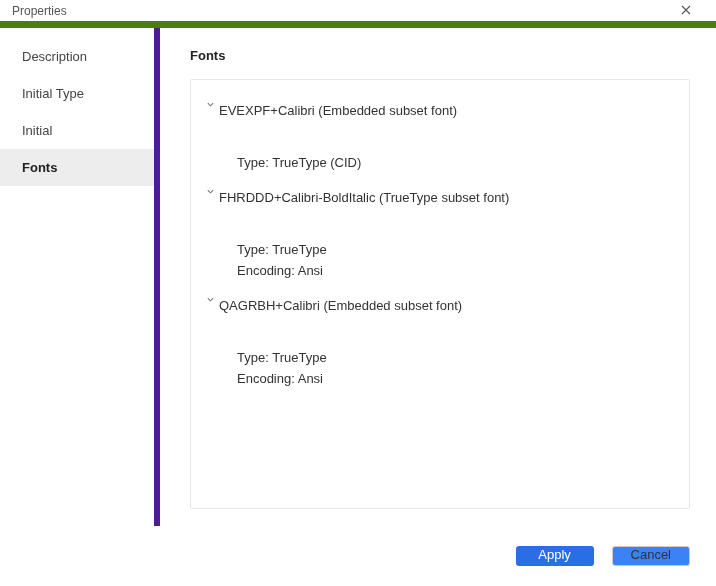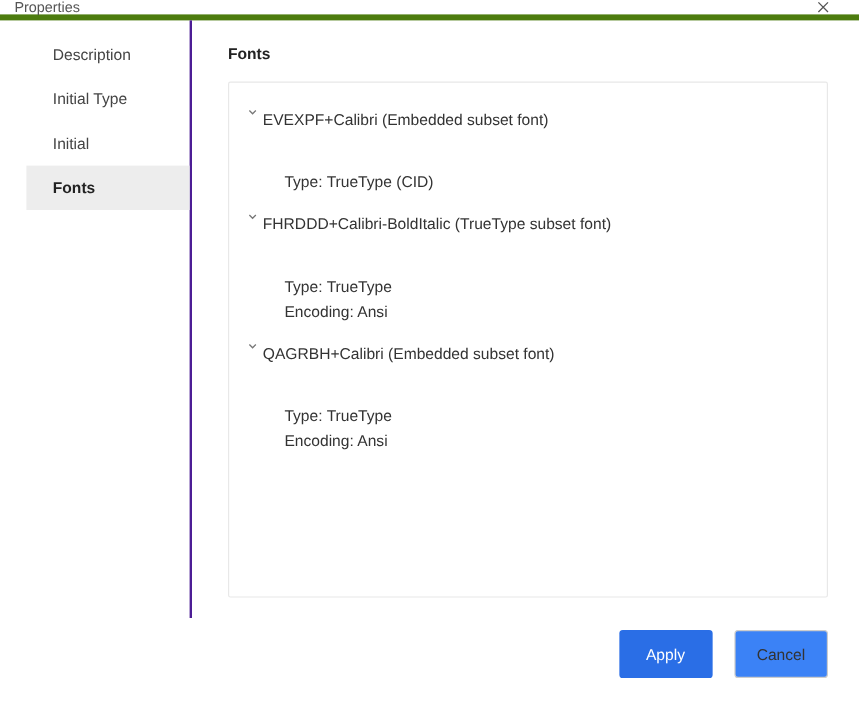--- a/index.html
+++ b/index.html
@@ -6,25 +6,25 @@
   body {
     font-family: "Segoe UI", Arial, sans-serif;
     font-size: 13px;
     color: #333;
     background: #fff;
     width: 716px;
     height: 586px;
     overflow: hidden;
   }
   .title-bar {
-    height: 17px;
+    height: 28px;
     display: flex;
     align-items: center;
     padding: 0 18px 0 12px;
-    border-bottom: 5px solid #4d7c0f;
+    border-bottom: 7px solid #4d7c0f;
   }
   .title-bar .title {
     flex: 1;
     font-size: 12px;
     color: #555;
   }
   .close-btn {
     width: 24px;
     height: 24px;
     display: flex;
@@ -32,23 +32,22 @@
     justify-content: center;
     cursor: pointer;
   }
   .close-btn svg { width: 10px; height: 10px; }
   .main-area {
     display: flex;
     height: 498px;
   }
   .sidebar {
     width: 160px;
-    border-right: 2px solid #4c1d95;
+    border-right: 6px solid #4c1d95;
     padding-top: 10px;
-    padding-left: 22px;
   }
   .sidebar-item {
     padding: 11px 22px;
     font-size: 13px;
     color: #444;
     cursor: pointer;
   }
   .sidebar-item.active {
     background: #ededed;
     font-weight: 600;
@@ -104,27 +103,27 @@
   .footer {
     height: 60px;
     display: flex;
     justify-content: flex-end;
     align-items: center;
     gap: 18px;
     padding: 0 26px;
   }
   .btn {
     min-width: 78px;
-    height: 40px;
+    height: 20px;
     padding: 0 18px;
     border-radius: 3px;
     font-size: 13px;
     cursor: pointer;
     display: flex;
-    align-items: center;
+    align-items: flex-start;
     justify-content: center;
     border: 1px solid transparent;
   }
   .btn-primary {
     background: #2a6ee6;
     color: #fff;
   }
   .btn-secondary {
     background: #3b82f6;
     color: #333;

